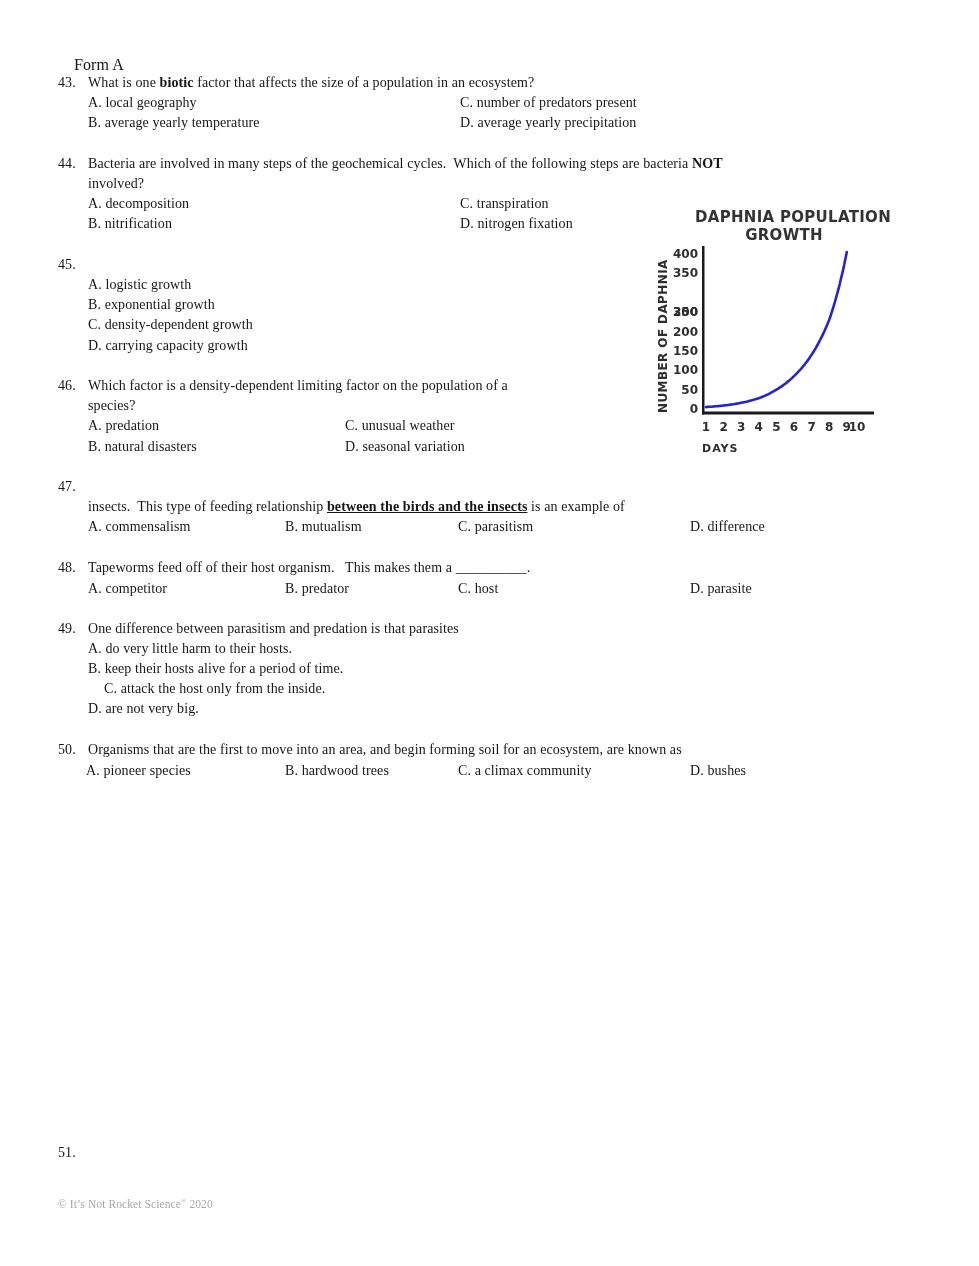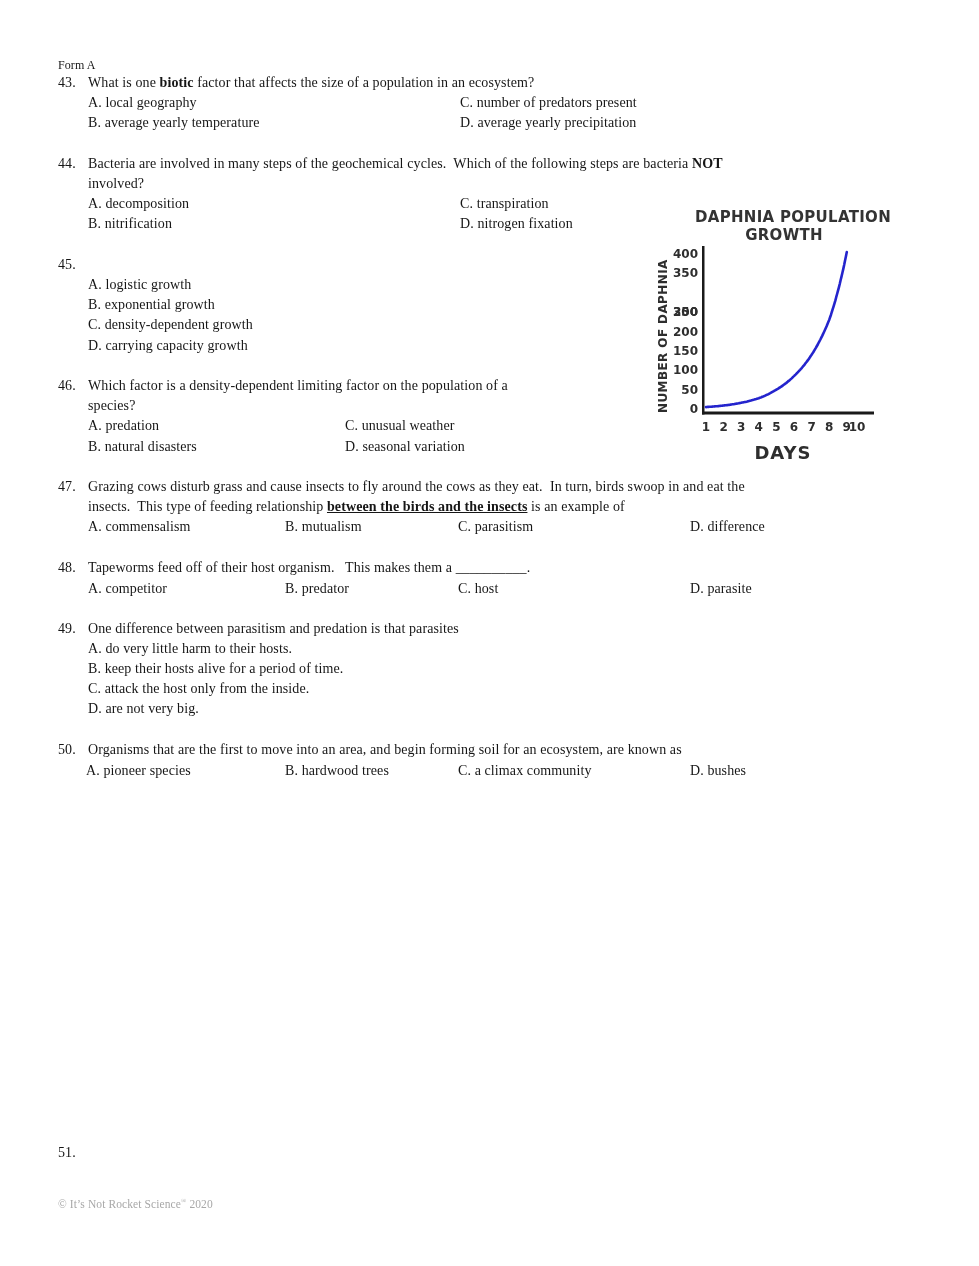--- a/index.html
+++ b/index.html
@@ -6,21 +6,21 @@
   .page {
     position:relative; width:979px; height:1266px; background:#ffffff;
     font-family:"Liberation Serif", serif; color:#161616; overflow:hidden;
   }
   .ln {
     position:absolute; white-space:pre;
     font-size:14px; line-height:18px; letter-spacing:0.1px;
   }
   .b  { font-weight:bold; }
   .bu { font-weight:bold; text-decoration:underline; }
-  .form-label { font-size:12px; }
+  .form-label { font-size:16px;margin-left:16px; }
   .footer { font-size:11.5px; color:#a8a8a8; }
   .footer .reg { font-size:7px; vertical-align:super; }
 
   
   .graph {
     position:absolute; left:645px; top:205px; width:240px; height:260px;
     font-family:"DejaVu Sans", sans-serif; color:#2e2e2e;
   }
   .gtitle {
     position:absolute; left:50px; width:178px; text-align:center;
@@ -35,22 +35,22 @@
   }
   .ytick {
     position:absolute; left:0; width:53px; text-align:right;
     font-weight:bold; font-size:12px; line-height:14px;
   }
   .xtick {
     position:absolute; width:18px; text-align:center;
     font-weight:bold; font-size:12px; line-height:14px;
   }
   .xlab {
-    position:absolute; left:57px; top:237px; width:162px; text-align:center;
-    font-weight:bold; font-size:18px; letter-spacing:1px;
+    position:absolute; left:57px; top:237px; width:162px; text-align:left;
+    font-weight:bold; font-size:11px; letter-spacing:1px;
   }
   svg.plot { position:absolute; left:57px; top:41px; overflow:visible; }
 </style>
 </head>
 <body>
 
 <div class="page">
 
   <div class="ln form-label" style="left:58px; top:56px">Form A</div>
 
@@ -77,39 +77,38 @@
 
   <div class="ln" style="left:58px; top:377px">46.</div>
   <div class="ln" style="left:88px; top:377px">Which factor is a density-dependent limiting factor on the population of a</div>
   <div class="ln" style="left:88px; top:397px">species?</div>
   <div class="ln" style="left:88px;  top:417px">A. predation</div>
   <div class="ln" style="left:345px; top:417px">C. unusual weather</div>
   <div class="ln" style="left:88px;  top:438px">B. natural disasters</div>
   <div class="ln" style="left:345px; top:438px">D. seasonal variation</div>
 
   <div class="ln" style="left:58px; top:478px">47.</div>
-  <div class="ln" style="left:88px; top:478px">Grazing cows disturb grass and cause insects to fly around the cows as they eat.  In turn, birds swoop in and eat the</div>
   <div class="ln" style="left:88px; top:498px"><span>insects.  This type of feeding relationship </span><span class="bu">between the birds and the insects</span><span> is an example of</span></div>
   <div class="ln" style="left:88px;  top:518px">A. commensalism</div>
   <div class="ln" style="left:285px; top:518px">B. mutualism</div>
   <div class="ln" style="left:458px; top:518px">C. parasitism</div>
   <div class="ln" style="left:690px; top:518px">D. difference</div>
 
   <div class="ln" style="left:58px; top:559px">48.</div>
   <div class="ln" style="left:88px; top:559px">Tapeworms feed off of their host organism.   This makes them a __________.</div>
   <div class="ln" style="left:88px;  top:580px">A. competitor</div>
   <div class="ln" style="left:285px; top:580px">B. predator</div>
   <div class="ln" style="left:458px; top:580px">C. host</div>
   <div class="ln" style="left:690px; top:580px">D. parasite</div>
 
   <div class="ln" style="left:58px; top:620px">49.</div>
   <div class="ln" style="left:88px; top:620px">One difference between parasitism and predation is that parasites</div>
   <div class="ln" style="left:88px; top:640px">A. do very little harm to their hosts.</div>
   <div class="ln" style="left:88px; top:660px">B. keep their hosts alive for a period of time.</div>
-  <div class="ln" style="left:88px; top:680px">C. attack the host only from the inside.</div>
+  <div class="ln" style="left:104px; top:680px">C. attack the host only from the inside.</div>
   <div class="ln" style="left:88px; top:700px">D. are not very big.</div>
 
   <div class="ln" style="left:58px; top:741px">50.</div>
   <div class="ln" style="left:88px; top:741px">Organisms that are the first to move into an area, and begin forming soil for an ecosystem, are known as</div>
   <div class="ln" style="left:86px;  top:762px">A. pioneer species</div>
   <div class="ln" style="left:285px; top:762px">B. hardwood trees</div>
   <div class="ln" style="left:458px; top:762px">C. a climax community</div>
   <div class="ln" style="left:690px; top:762px">D. bushes</div>
 
   <div class="ln" style="left:58px; top:1144px">51.</div>

